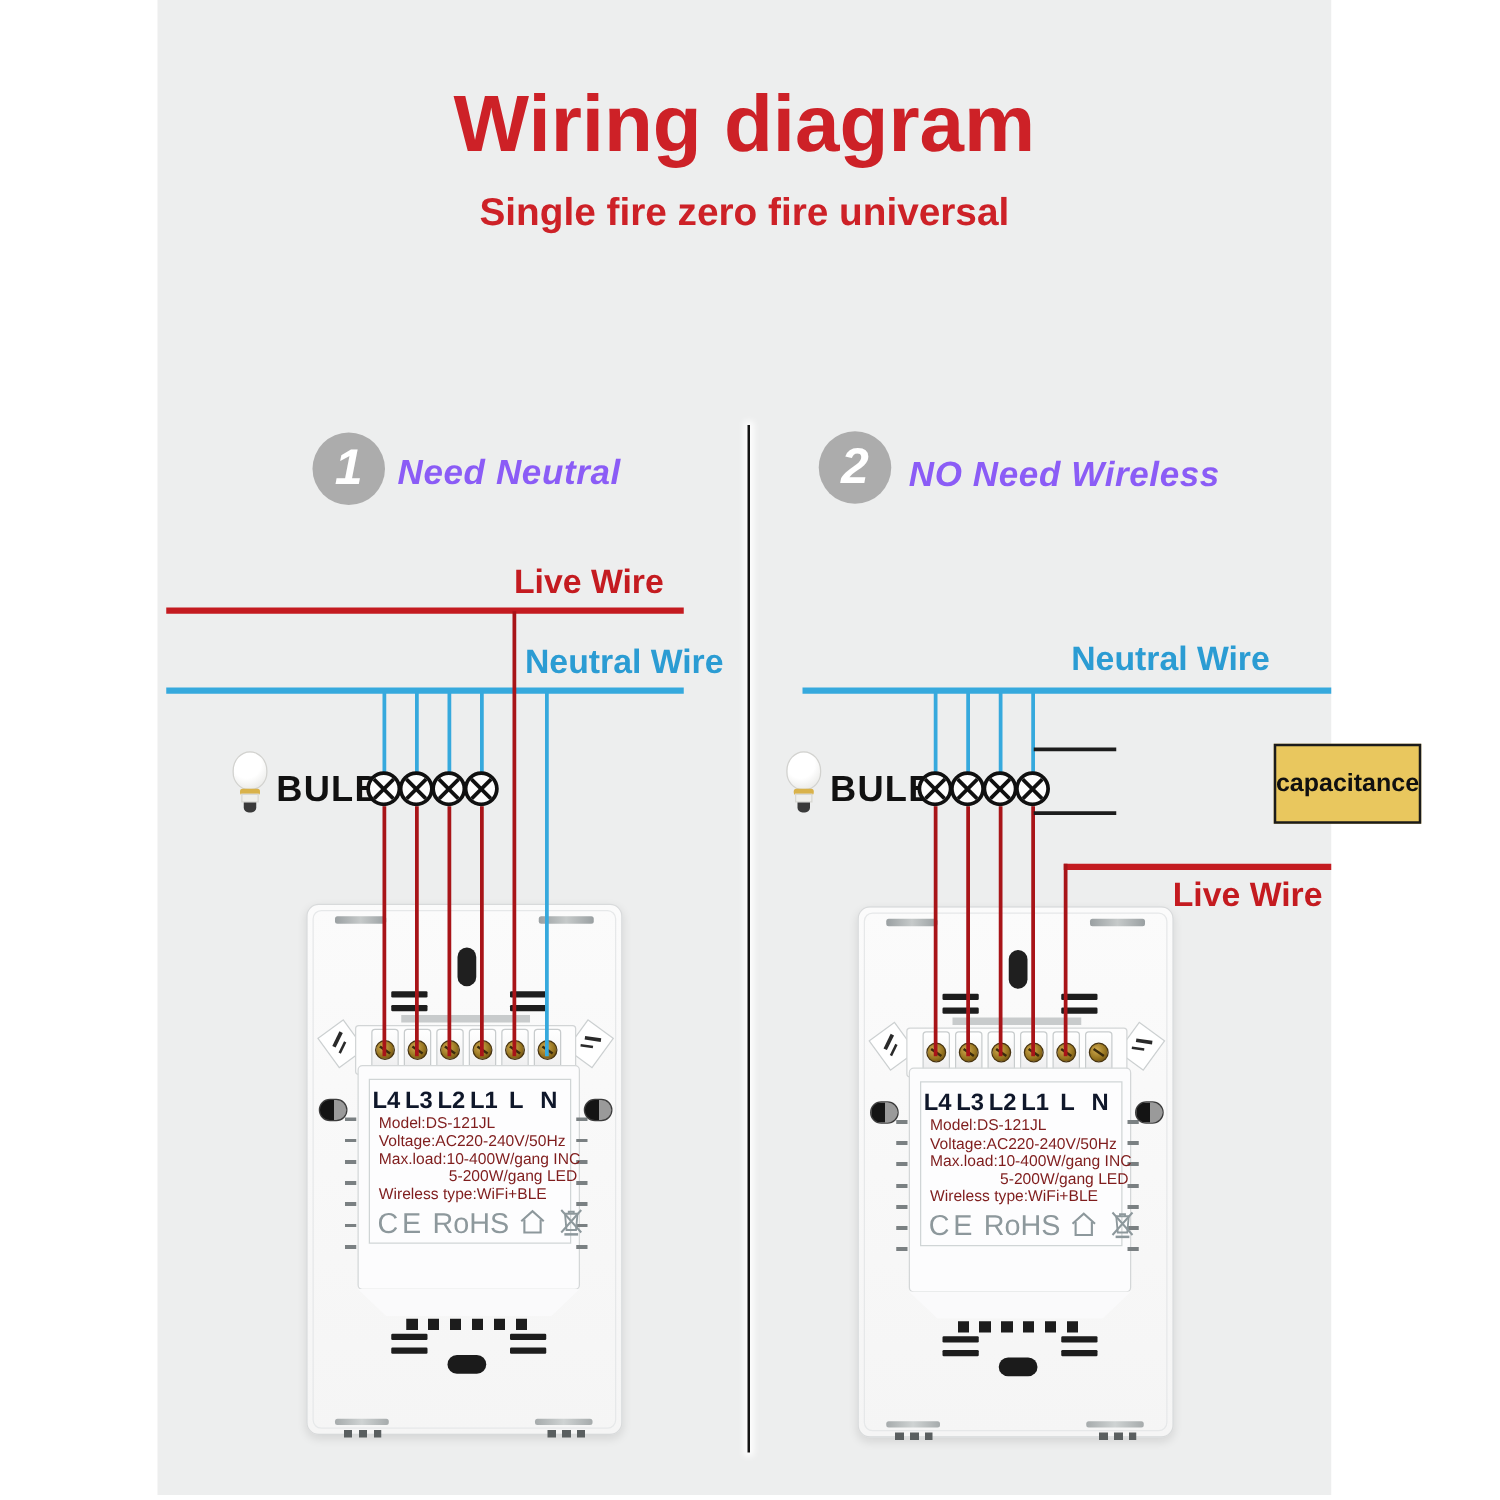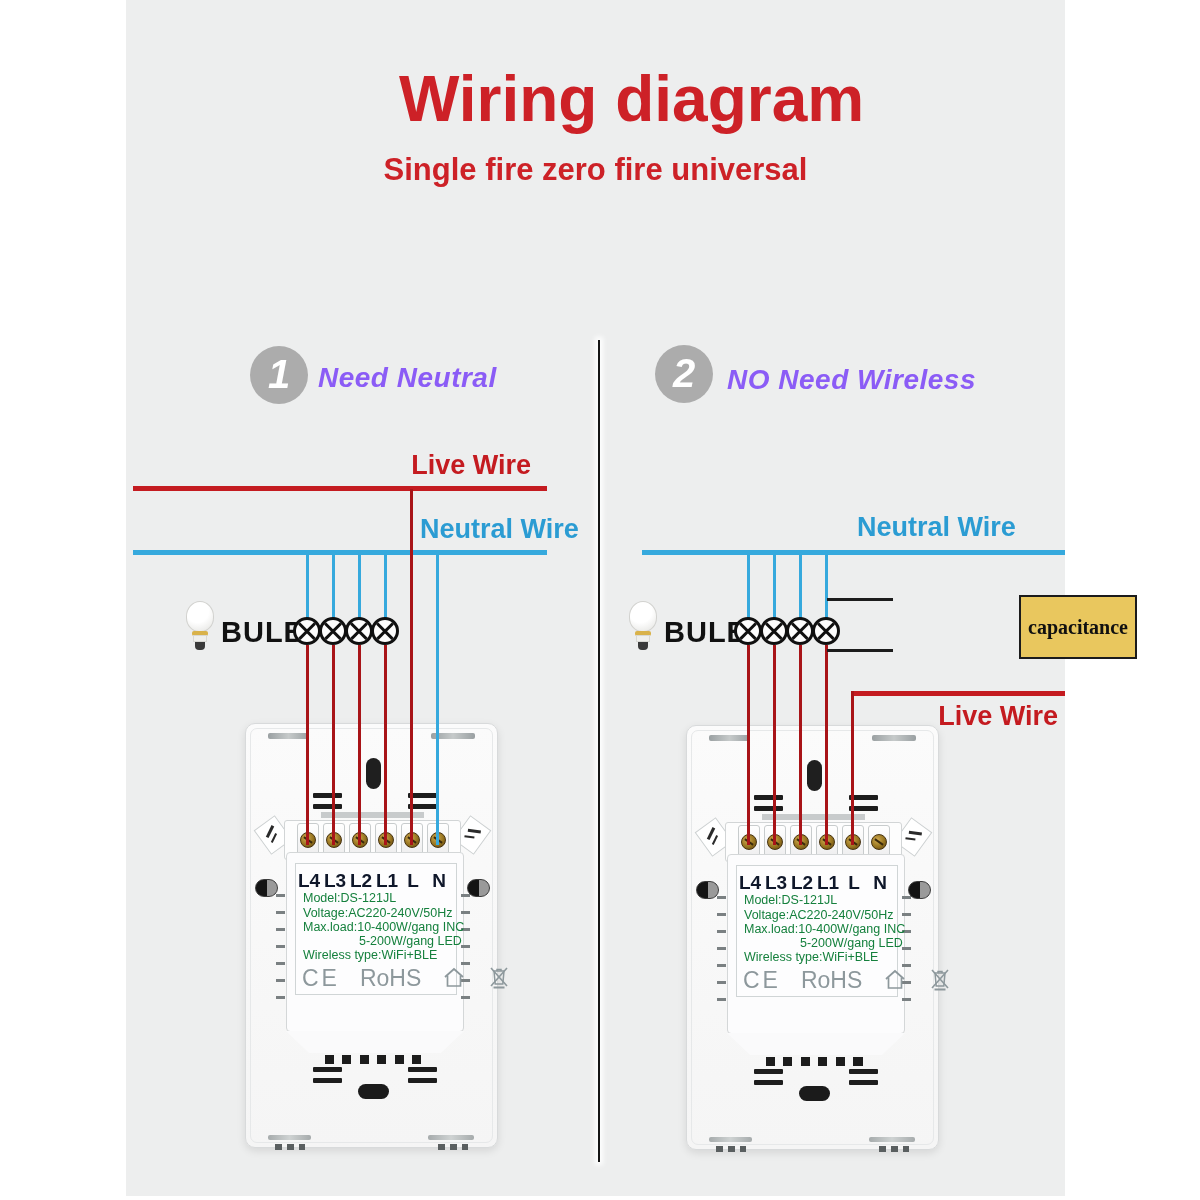--- a/index.html
+++ b/index.html
@@ -2,21 +2,21 @@
 <html><head>
 <meta charset="utf-8">
 <style>
   html,body{margin:0;padding:0;background:#ffffff;}
   .canvas{position:relative;width:1200px;height:1200px;background:#ffffff;overflow:hidden;
           font-family:"Liberation Sans","DejaVu Sans",sans-serif;}
 
   .panel{position:absolute;left:126px;top:0;width:939px;height:1196px;background:#edeeee;}
 
   .title{position:absolute;left:0;top:62px;width:939px;text-align:center;
-         font-size:64px;font-weight:700;color:#cd2127;letter-spacing:0px;padding-left:36px;}
+         font-size:64px;font-weight:700;color:#cd2127;letter-spacing:0px;}
   .subtitle{position:absolute;left:0;top:152px;width:939px;text-align:center;
             font-size:31px;font-weight:700;color:#cd2127;}
 
   .divider{position:absolute;left:472px;top:340px;width:2px;height:822px;background:#151515;
            box-shadow:0 0 5px 3px rgba(255,255,255,.95);}
 
   
   .num-circle{position:absolute;width:58px;height:58px;border-radius:50%;background:#acacac;
               color:#ffffff;font-size:40px;font-weight:700;font-style:italic;
               text-align:center;line-height:56px;}
@@ -100,30 +100,30 @@
              background:repeating-linear-gradient(90deg,#1c1c1c 0 9px,transparent 9px 17.5px);}
   .sw .bclip{top:420px;width:30px;height:6px;
              background:repeating-linear-gradient(90deg,#5a5f60 0 7px,transparent 7px 12px);}
   .sw .bclip.l{left:29px}.sw .bclip.r{left:192px}
 
   
   .sw .labelbox{left:49px;top:139px;width:162px;height:132px;background:#fdfdfe;border:1px solid #d0d5d6;}
   .sw .labelbox *{position:absolute;}
   .sw .tlabel{top:6px;left:calc(var(--cx) - 49px);transform:translateX(-50%);
               font-size:19px;font-weight:700;color:#0f172a;}
-  .sw .pline{left:7px;font-size:12.5px;color:#15803d;white-space:nowrap;font-weight:500;}
+  .sw .pline{left:7px;font-size:12.5px;color:#7f1d1d;white-space:nowrap;font-weight:500;}
   .sw .pline.ln1{top:27px}.sw .pline.ln2{top:42px}.sw .pline.ln3{top:56px}
   .sw .pline.ln4{top:70px;left:63px}.sw .pline.ln5{top:84px}
-  .sw .cerow{top:99px;left:6px;width:152px;height:30px;display:flex;align-items:center;gap:20px;color:#8d989c;position:absolute;}
+  .sw .cerow{top:99px;left:6px;width:152px;height:30px;display:flex;align-items:center;gap:6px;color:#8d989c;position:absolute;}
   .sw .cerow span{position:static;}
   .sw .cemark{font-size:23px;font-weight:500;letter-spacing:3px;}
   .sw .rohs{font-size:23px;font-weight:400;}
   .sw .cerow svg{position:static;flex:none;}
 
-  .z5{z-index:5;font-family:Liberation Serif, serif;} .z2{z-index:2;}
+  .z5{z-index:5;} .z2{z-index:2;}
 </style>
 </head>
 <body>
 
 <div class="canvas">
   <div class="panel">
 
     <div class="title">Wiring diagram</div>
     <div class="subtitle">Single fire zero fire universal</div>
     <div class="divider"></div>

